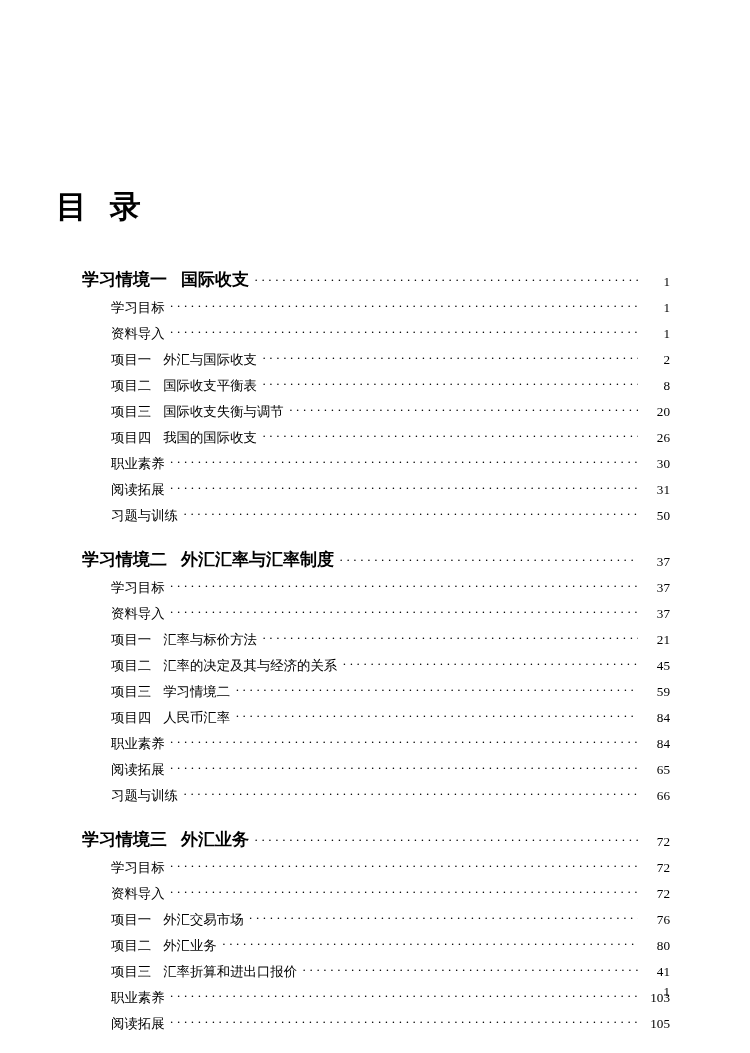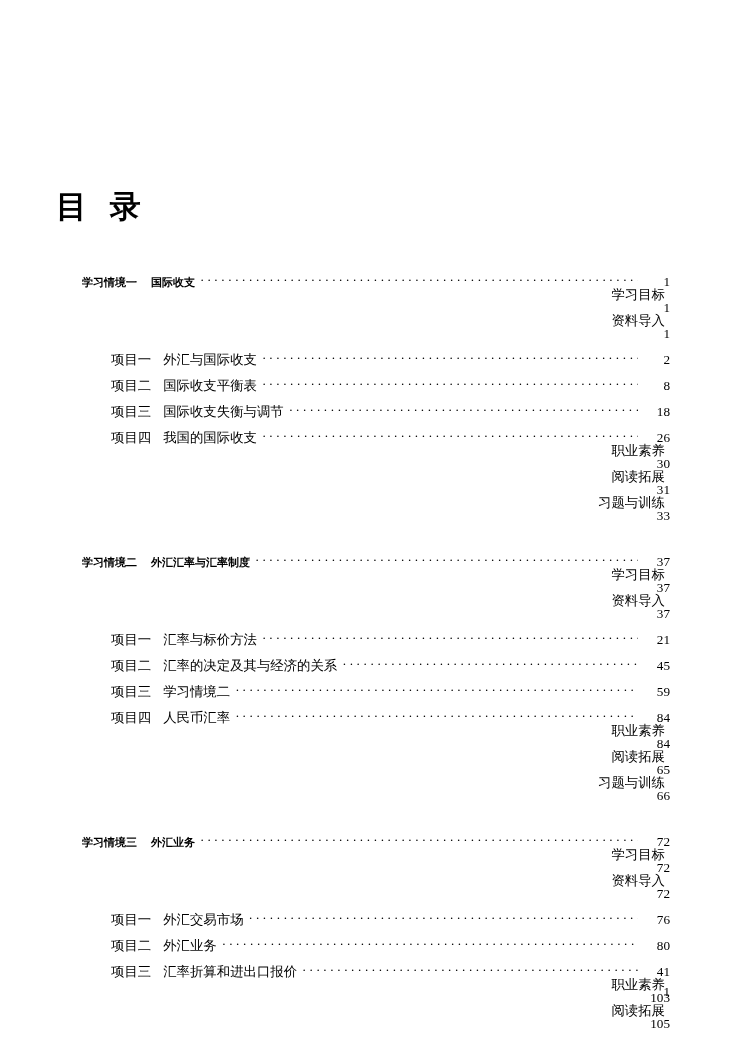--- a/index.html
+++ b/index.html
@@ -66,32 +66,31 @@
   .entry .page-no {
     white-space: nowrap;
     padding-left: 6px;
     min-width: 26px;
     text-align: right;
     font-size: 13.2px;
   }
   
   .lvl-situation .label {
     font-weight: bold;
-    font-size: 11px;
+    font-size: 17px;
   }
   .lvl-situation {
     height: 30px;
   }
   .lvl-situation .sep {
     display: inline-block;
     width: 14px;
   }
   .lvl-sub {
     padding-left: 29px;
-    flex-direction: column;
   }
   .lvl-item {
     padding-left: 29px;
   }
   .lvl-item .sep {
     display: inline-block;
     width: 12px;
   }
   .page-number-footer {
     position: absolute;
@@ -131,41 +130,41 @@
           <span class="page-no">2</span>
         </div>
         <div class="entry lvl-item">
           <span class="label"><span>项目二</span><span class="sep"></span><span>国际收支平衡表</span></span>
           <span class="dots">·····································································</span>
           <span class="page-no">8</span>
         </div>
         <div class="entry lvl-item">
           <span class="label"><span>项目三</span><span class="sep"></span><span>国际收支失衡与调节</span></span>
           <span class="dots">·····································································</span>
-          <span class="page-no">18</span>
+          <span class="page-no">20</span>
         </div>
         <div class="entry lvl-item">
           <span class="label"><span>项目四</span><span class="sep"></span><span>我国的国际收支</span></span>
           <span class="dots">·····································································</span>
           <span class="page-no">26</span>
         </div>
         <div class="entry lvl-sub">
           <span class="label"><span>职业素养</span></span>
           <span class="dots">·····································································</span>
           <span class="page-no">30</span>
         </div>
         <div class="entry lvl-sub">
           <span class="label"><span>阅读拓展</span></span>
           <span class="dots">·····································································</span>
           <span class="page-no">31</span>
         </div>
         <div class="entry lvl-sub">
           <span class="label"><span>习题与训练</span></span>
           <span class="dots">·····································································</span>
-          <span class="page-no">33</span>
+          <span class="page-no">50</span>
         </div>
       </div>
       <div class="group">
         <div class="entry lvl-situation">
           <span class="label"><span>学习情境二</span><span class="sep"></span><span>外汇汇率与汇率制度</span></span>
           <span class="dots">·····································································</span>
           <span class="page-no">37</span>
         </div>
         <div class="entry lvl-sub">
           <span class="label"><span>学习目标</span></span>

